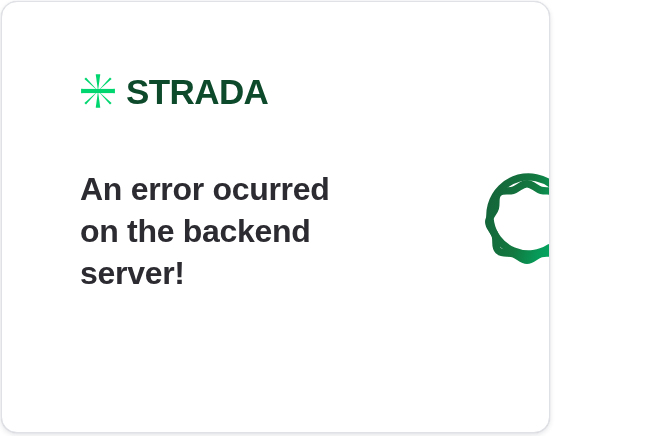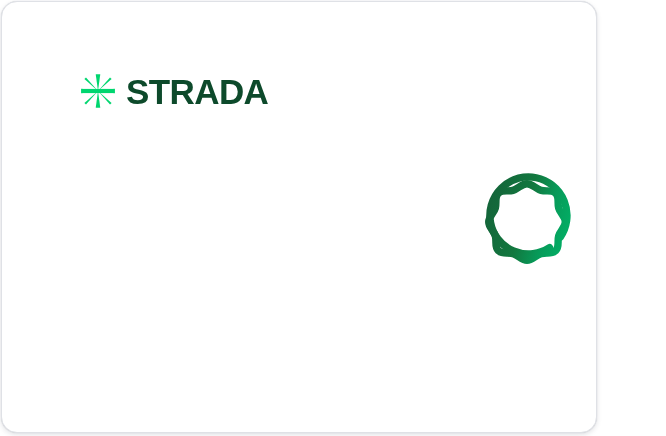--- a/index.html
+++ b/index.html
@@ -12,21 +12,21 @@
     height: 436px;
     overflow: hidden;
     font-family: "Liberation Sans", sans-serif;
     -webkit-font-smoothing: antialiased;
   }
 
   #error-card {
     position: absolute;
     left: 1px;
     top: 1px;
-    width: 596px;
+    width: 549px;
     height: 432px;
     box-sizing: border-box;
     background: #ffffff;
     border: 1px solid #dfe1e6;
     border-radius: 16px;
     box-shadow: 0 2px 5px rgba(40, 46, 66, 0.13),
                 0 0 1px rgba(40, 46, 66, 0.20);
     overflow: hidden;
   }
 
@@ -100,20 +100,21 @@
             <polygon points="50,50 18.4,85.8 14.2,81.6"></polygon>
           </g>
 
           <rect x="6" y="44.5" width="88" height="11"></rect>
         </g>
       </svg>
     </span>
     <span class="brand-name">STRADA</span>
   </div>
 
+  <p class="message">An error ocurred on the backend server!</p>
 
   <span>
     <svg class="gear-art" viewBox="0 0 200 200" aria-hidden="true">
       <defs>
         <linearGradient id="gearGrad" x1="0" y1="0.35" x2="1" y2="0.65">
           <stop offset="0%" stop-color="#14663a"></stop>
           <stop offset="45%" stop-color="#12783f"></stop>
           <stop offset="75%" stop-color="#079a59"></stop>
           <stop offset="100%" stop-color="#03ab63"></stop>
         </linearGradient>

